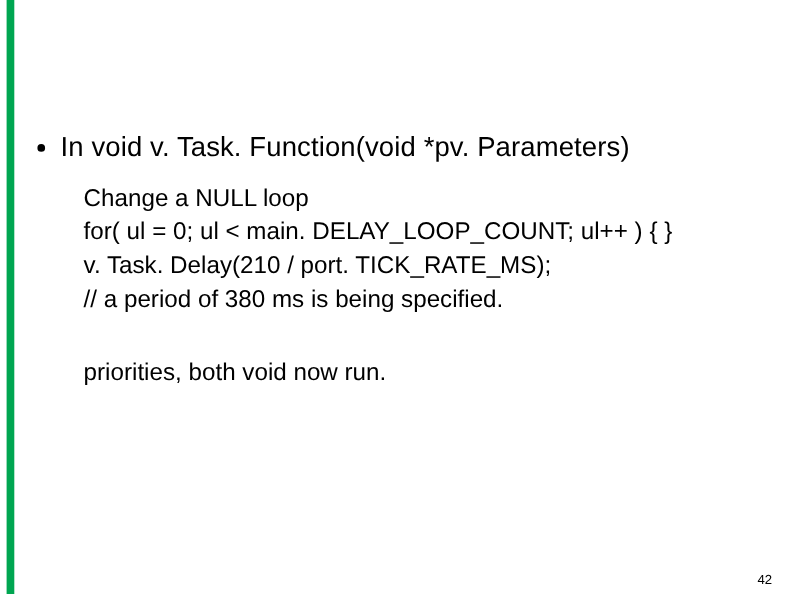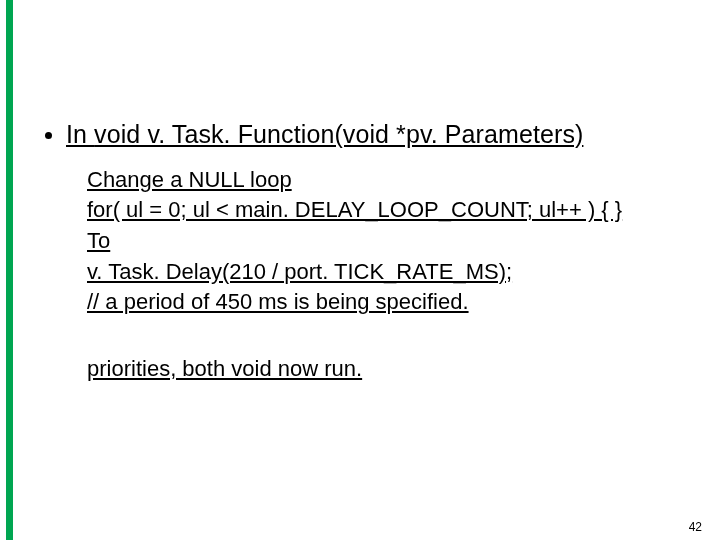--- a/index.html
+++ b/index.html
@@ -21,24 +21,23 @@
   .left-bar {
     position: absolute;
     left: 6px;
     top: 0;
     width: 7px;
     height: 540px;
     background: #00a651;
   }
   .content {
     position: absolute;
-    left: 41px;
+    left: 30px;
     top: 118px;
     width: 660px;
-    text-decoration: underline;
   }
   .bullet-line {
     display: flex;
     align-items: baseline;
     font-size: 25px;
     line-height: 1.3;
     margin-bottom: 8px;
   }
   .bullet-dot {
     width: 7px;
@@ -89,23 +88,22 @@
     <div class="bullet-line">
       <span class="bullet-dot"></span>
       <span class="main-line">
         <span class="normal">In </span><span>void v. Task. Function(void *pv. Parameters)</span>
       </span>
     </div>
 
     <div class="sub-block">
       <p>Change a NULL loop</p>
       <p>for( ul = 0; ul &lt; main. DELAY_LOOP_COUNT; ul++ ) { }</p>
-      <p>To</p>
       <p>v. Task. Delay(210 / port. TICK_RATE_MS);</p>
-      <p>// a period of 450 ms is being specified.</p>
+      <p>// a period of 380 ms is being specified.</p>
     </div>
 
     <div class="gap"></div>
 
     <div class="sub-block">
       <p>priorities, both void now run.</p>
     </div>
 
   </div>
 

